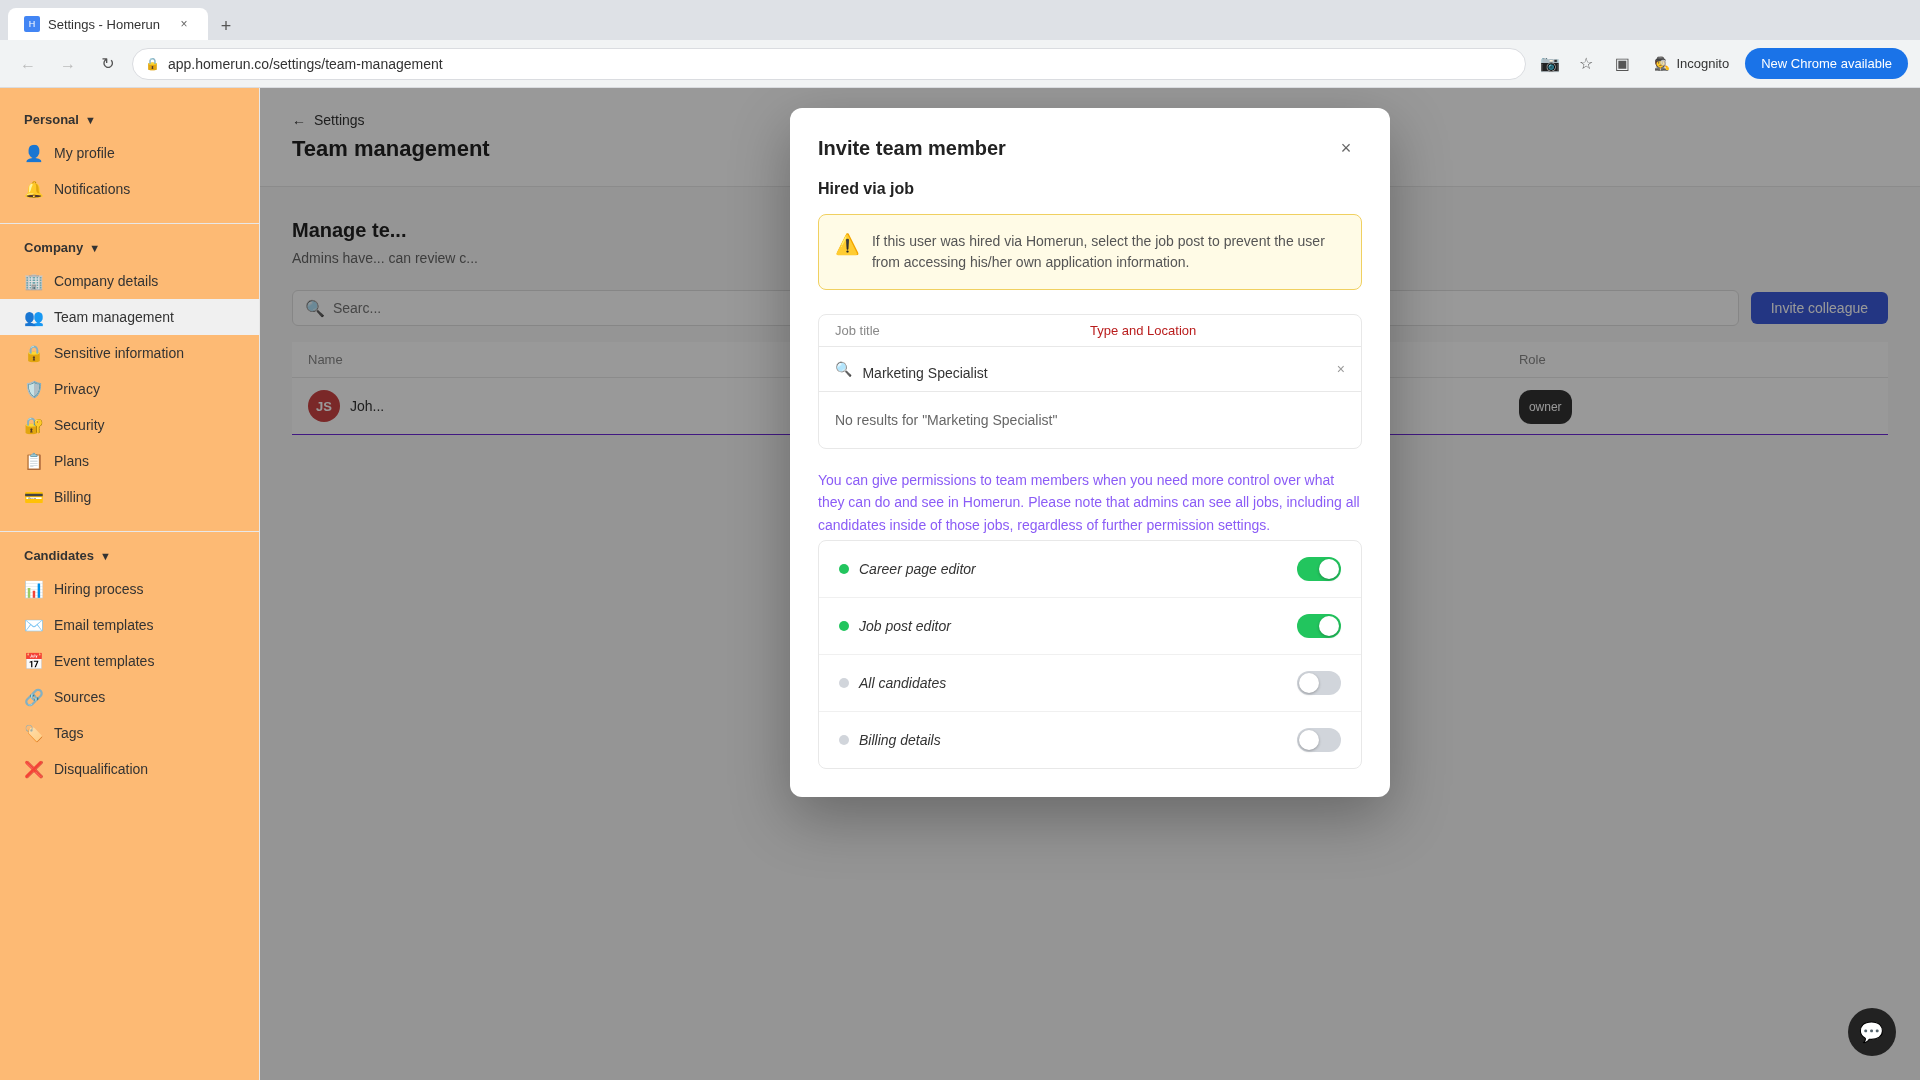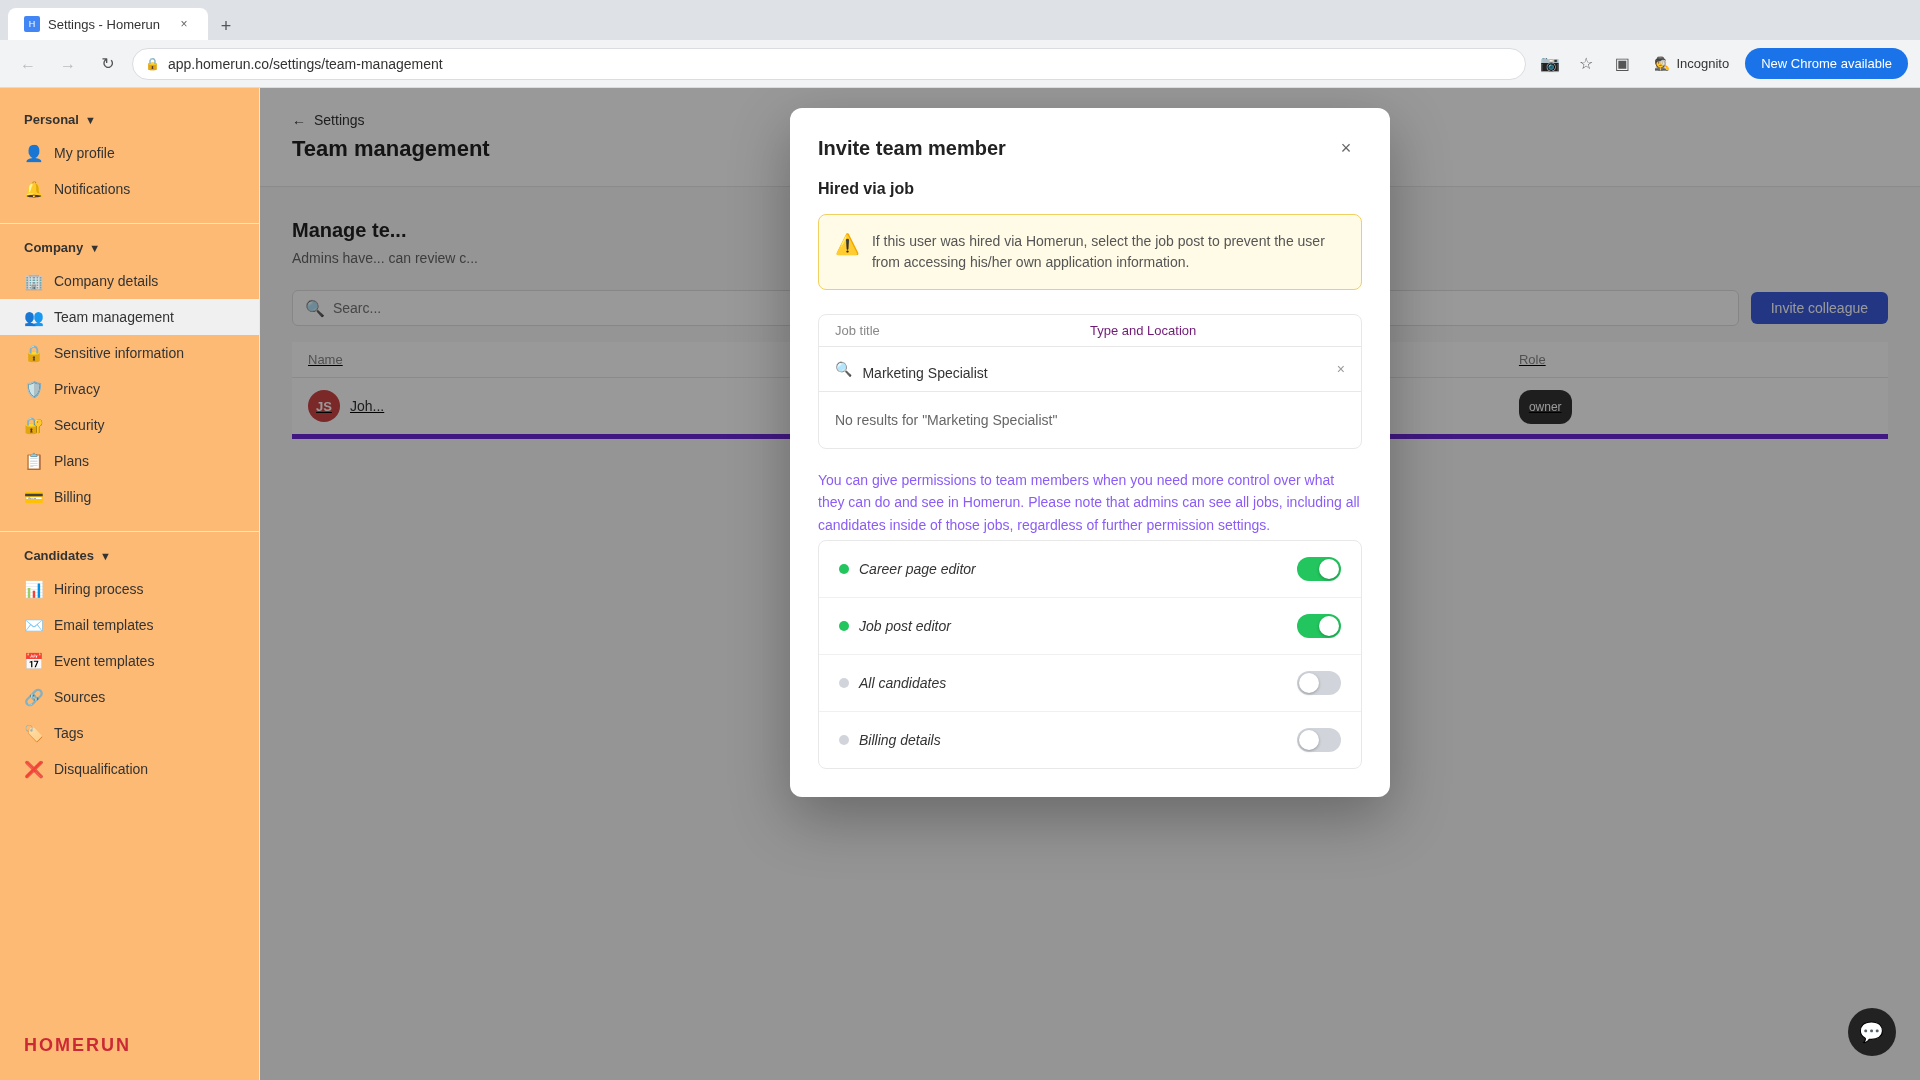--- a/index.html
+++ b/index.html
@@ -43,23 +43,23 @@
     .main-title { font-size: 22px; font-weight: 600; color: #222; }
     .page-area { padding: 32px; }
     .section-title { font-size: 20px; font-weight: 600; color: #222; margin-bottom: 8px; }
     .section-desc { font-size: 14px; color: #666; margin-bottom: 24px; }
 
     .table-toolbar { display: flex; align-items: center; gap: 12px; margin-bottom: 16px; }
     .search-bar { flex: 1; height: 36px; border: 1px solid #e0e0e0; border-radius: 6px; display: flex; align-items: center; padding: 0 12px; gap: 8px; background: white; }
     .search-bar input { border: none; outline: none; font-size: 14px; flex: 1; }
     .invite-btn { background: #3b5bdb; color: white; padding: 8px 20px; border-radius: 6px; font-size: 14px; font-weight: 500; cursor: pointer; white-space: nowrap; }
 
-    .data-table { width: 100%; border-collapse: collapse; background: white; text-decoration: underline; }
+    .data-table { width: 100%; border-collapse: collapse; background: white; }
     .data-table th { padding: 10px 16px; text-align: left; font-size: 13px; color: #888; font-weight: 500; border-bottom: 1px solid #e8e8e8; }
-    .data-table td { padding: 12px 16px; font-size: 14px; color: #333; border-bottom: 5px solid #6d28d9; }
+    .data-table td { padding: 12px 16px; font-size: 14px; color: #333; border-bottom: 1px solid #6d28d9; }
     .user-cell { display: flex; align-items: center; gap: 10px; }
     .avatar { width: 32px; height: 32px; border-radius: 50%; background: #c44; display: flex; align-items: center; justify-content: center; font-size: 13px; font-weight: 600; color: white; flex-shrink: 0; }
     .role-badge { background: #333; color: white; padding: 10px 10px; border-radius: 12px; font-size: 12px; font-weight: 500; }
 
     
     .overlay { position: absolute; inset: 0; background: rgba(0,0,0,0.4); display: flex; align-items: flex-start; justify-content: center; padding-top: 20px; z-index: 100; }
 
     
     .modal { background: white; border-radius: 12px; width: 600px; max-height: 800px; overflow-y: auto; box-shadow: 0 20px 60px rgba(0,0,0,0.3); }
     .modal-header { display: flex; align-items: center; justify-content: space-between; padding: 24px 28px 16px; }
@@ -68,21 +68,21 @@
     .modal-body { padding: 0 28px 28px; }
 
     .section-label { font-size: 16px; font-weight: 600; color: #222; margin-bottom: 16px; }
 
     .warning-box { background: #fffbe6; border: 1px solid #f0d060; border-radius: 8px; padding: 16px; display: flex; gap: 12px; margin-bottom: 24px; }
     .warning-icon { font-size: 20px; flex-shrink: 0; margin-top: 1px; }
     .warning-text { font-size: 14px; color: #555; line-height: 1.5; }
 
     .table-header-row { display: flex; padding: 8px 16px; border-bottom: 1px solid #e8e8e8; }
     .th-job { flex: 1; font-size: 13px; color: #888; font-weight: 500; }
-    .th-type { flex: 1; font-size: 13px; color: #701a75; font-weight: 500; }
+    .th-type { flex: 1; font-size: 13px; color: #b91c1c; font-weight: 500; }
 
     .search-row { display: flex; align-items: center; padding: 10px 16px; border-bottom: 1px solid #e8e8e8; gap: 10px; }
     .search-icon-sm { color: #aaa; font-size: 14px; }
     .search-input { flex: 1; border: none; outline: none; font-size: 14px; color: #333; margin-top: 8px; }
     .clear-icon { color: #999; cursor: pointer; font-size: 14px; }
 
     .no-results { padding: 20px 16px; font-size: 14px; color: #666; }
 
     .permission-text { font-size: 14px; color: #8b5cf6; line-height: 1.6; margin: 4px 0; }
 
@@ -229,23 +229,20 @@
         <div class="sidebar-item">
           <div class="sidebar-icon">🏷️</div>
           <span>Tags</span>
         </div>
         <div class="sidebar-item">
           <div class="sidebar-icon">❌</div>
           <span>Disqualification</span>
         </div>
       </div>
 
-      <div style="margin-top: auto; padding: 24px 24px 8px;">
-        <div class="sidebar-logo-text">HOMERUN</div>
-      </div>
     </div>
 
     <div class="main-content">
       <div class="main-header">
         <div class="back-link">
           <span>←</span>
           <span>Settings</span>
         </div>
         <div class="main-title">Team management</div>
       </div>

